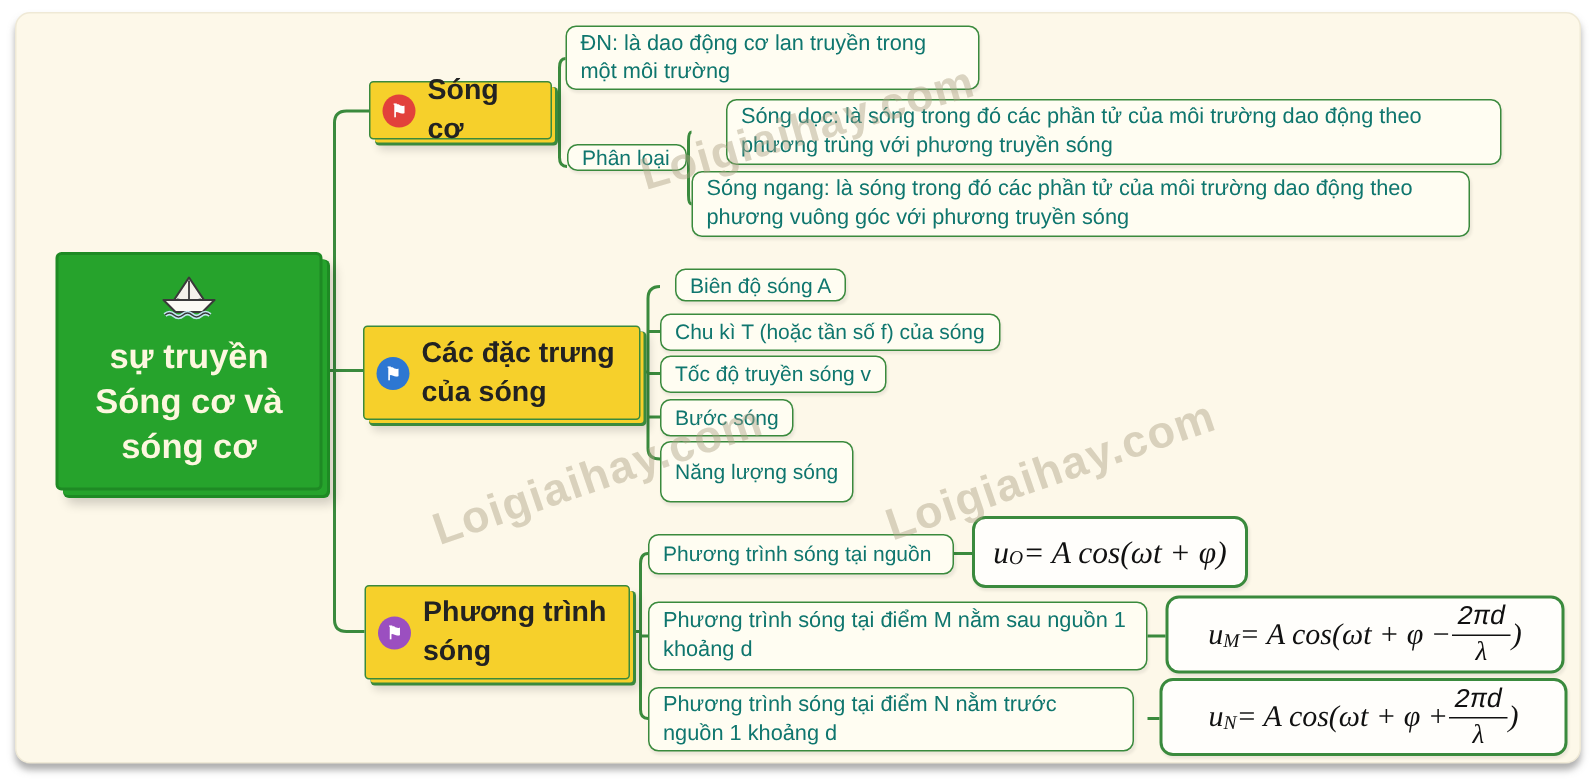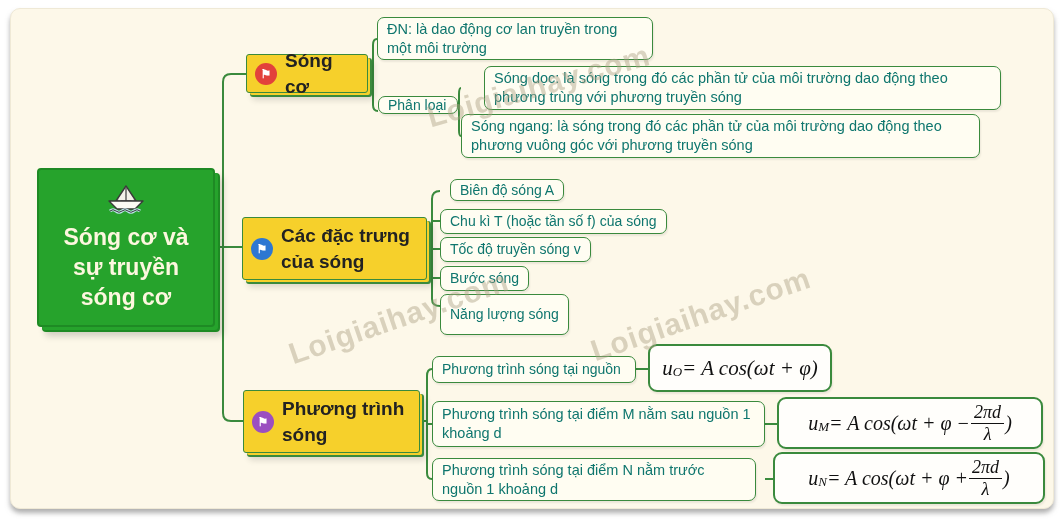--- a/index.html
+++ b/index.html
@@ -33,21 +33,21 @@
   .leaf.nowrap{white-space:nowrap;font-size:14px;}
 
   .formula{background:#fffefb;border:2px solid #3a8a3d;border-radius:9px;
            display:flex;align-items:center;justify-content:center;
            font-family:"Liberation Serif",serif;font-style:italic;color:#111;
            box-shadow:1px 2px 2px rgba(0,0,0,.07);}
   .formula .math{font-size:21px;white-space:nowrap;display:flex;align-items:center;}
   .formula sub{font-size:13px;font-style:italic;transform:translateY(4px);}
   .frac{display:inline-flex;flex-direction:column;align-items:center;
         vertical-align:middle;line-height:1.05;font-size:18px;margin:0 1px;}
-  .frac .num{border-bottom:1.5px solid #111;padding:0 3px 1px;}
+  .frac .num{border-bottom:1.5px solid #111;padding:0 3px 1px;font-family:Liberation Mono, monospace;}
   .frac .den{padding-top:1px;}
 
   .watermark{position:absolute;z-index:4;font-weight:700;font-size:30px;
              color:rgba(173,162,134,.45);letter-spacing:1px;white-space:nowrap;
              transform-origin:left center;pointer-events:none;}
 </style>
 </head>
 <body>
 
 <div class="stage">
@@ -80,22 +80,22 @@
         <path d="M21 2 L31 17 L11 17 Z" fill="#f4f2ea" stroke="#3a3a3a" stroke-width="1.4" stroke-linejoin="round"></path>
         <path d="M21 4 L21 17" stroke="#3a3a3a" stroke-width="1.2"></path>
         <path d="M13 16 L29 23" stroke="#9aa0a0" stroke-width="1"></path>
         <path d="M29 16 L13 23" stroke="#9aa0a0" stroke-width="1"></path>
         <path d="M4 17 L38 17 L30 25 L12 25 Z" fill="#fbfaf4" stroke="#3a3a3a" stroke-width="1.4" stroke-linejoin="round"></path>
         <path d="M5 27 q3 -2.6 6 0 q3 2.6 6 0 q3 -2.6 6 0 q3 2.6 6 0 q3 -2.6 6 0" fill="none" stroke="#bfe6ee" stroke-width="3"></path>
         <path d="M5 27 q3 -2.6 6 0 q3 2.6 6 0 q3 -2.6 6 0 q3 2.6 6 0 q3 -2.6 6 0" fill="none" stroke="#3a3a3a" stroke-width="1"></path>
       </svg>
     </span>
     <div class="title">
+      <span>sự truyền</span>
       <span>Sóng cơ và</span>
-      <span>sự truyền</span>
       <span>sóng cơ</span>
     </div>
   </div>
 
   <div class="node branch" style="left:246px;top:54px;width:122px;height:39px;">
     <span class="flag red">⚑</span>
     <span>Sóng cơ</span>
   </div>
   <div class="node leaf" style="left:377px;top:17px;width:276px;height:43px;">
     <span>ĐN: là dao động cơ lan truyền trong một môi trường</span>

